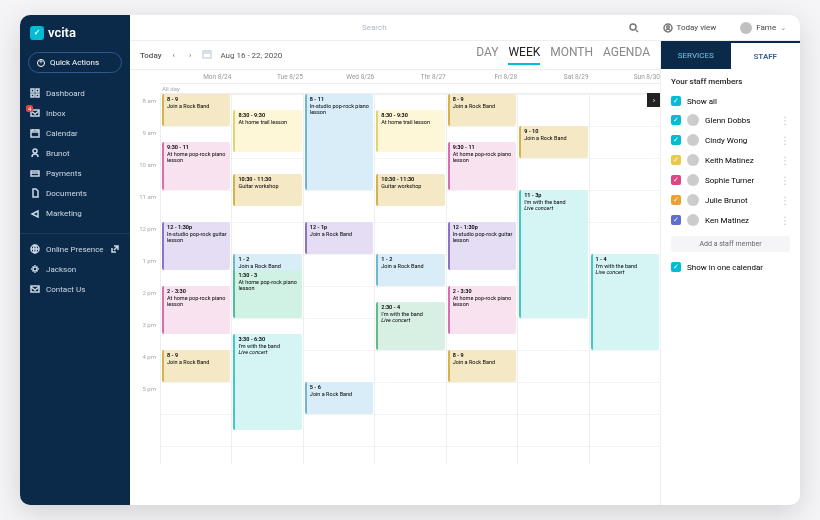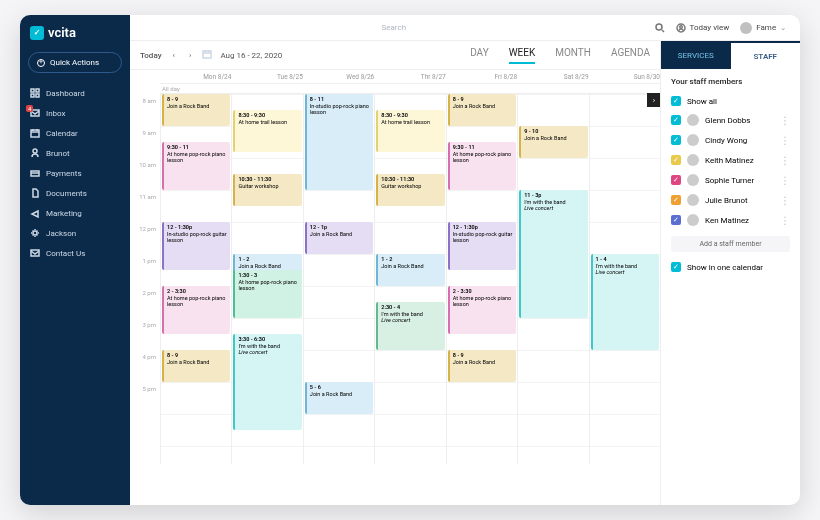--- a/index.html
+++ b/index.html
@@ -10,36 +10,36 @@
 .logo-mark{width:14px;height:14px;background:#00bcd4;border-radius:3px;display:flex;align-items:center;justify-content:center;font-size:8px;font-weight:700;margin-right:4px}
 .logo-text{font-size:13px;font-weight:600}
 .qa-btn{margin:0 8px 10px;border:1px solid #2d5a8a;border-radius:14px;padding:5px 8px;display:flex;align-items:center;gap:5px;font-size:8px;cursor:pointer}
 .plus{width:8px;height:8px;border:1px solid #fff;border-radius:50%;display:inline-flex;align-items:center;justify-content:center;font-size:7px;line-height:1}
 .nav{display:flex;flex-direction:column}
 .nav-item{display:flex;align-items:center;gap:6px;padding:5px 10px;cursor:pointer;font-size:8px;color:#cdd9e5;position:relative}
 .nav-item .ic{width:10px;height:10px;display:inline-block}
 .nav-item.sep{margin-top:10px;border-top:1px solid rgba(255,255,255,.08);padding-top:10px}
 .badge{position:absolute;left:6px;top:2px;background:#e04545;color:#fff;font-size:6px;padding:0 2px;border-radius:2px}
 .main{flex:1;display:flex;flex-direction:column;min-width:0}
-.topbar{height:26px;display:flex;align-items:center;padding:0 14px;gap:11px;border-bottom:1px solid #eee}
+.topbar{height:26px;display:flex;align-items:center;padding:0 14px;gap:24px;border-bottom:1px solid #eee}
 .search{flex:1;text-align:center;color:#b0b8c0;font-size:8px}
 .srch-ic{color:#777}
 .tv{display:flex;align-items:center;gap:4px;font-size:8px;color:#444}
 .avatar{width:12px;height:12px;border-radius:50%;background:#c0c0c0}
 .user{display:flex;align-items:center;gap:4px;font-size:8px;color:#444}
 .chev{font-size:7px;color:#888}
 .body{flex:1;display:flex;min-height:0}
 .cal{flex:1;display:flex;flex-direction:column;min-width:0}
 .cal-toolbar{height:28px;display:flex;align-items:center;padding:0 10px;gap:8px;font-size:8px;color:#555}
 .today-btn{font-weight:500;cursor:pointer}
 .nav-arrow{cursor:pointer;padding:0 3px;color:#666}
 .cal-ic{display:inline-block}
 .date-range{color:#555}
 .spacer{flex:1}
-.view-tabs{display:flex;gap:20px;font-size:10px;color:#888}
+.view-tabs{display:flex;gap:10px;font-size:12px;color:#888}
 .view-tabs span{cursor:pointer;padding-bottom:4px}
 .view-tabs .active{color:#222;border-bottom:2px solid #00bcd4}
 .cal-grid{flex:1;position:relative;overflow:hidden;border-top:1px solid #eee;display:flex}
 .timecol{width:30px;font-size:6px;color:#aaa;text-align:right;padding-right:4px}
 .timecol div{height:32px;line-height:10px;border-top:1px solid transparent}
 .dayswrap{flex:1;display:flex;flex-direction:column;min-width:0;position:relative}
 .dayhdr{height:14px;display:grid;grid-template-columns:repeat(7,1fr);font-size:6.5px;color:#999;text-align:right;border-bottom:1px solid #eee}
 .dayhdr div{line-height:14px}
 .allday{height:10px;font-size:6px;color:#aaa;border-bottom:1px solid #eee;display:flex;align-items:center;padding-left:2px}
 .grid{position:relative;display:grid;grid-template-columns:repeat(7,1fr);height:370px}
@@ -132,20 +132,30 @@
             <path d="M3 1h3l2 2v6H3z"></path>
           </svg>
           <span>Documents</span>
         </div>
       <div class="nav-item">
           <svg class="ic">
             <path d="M2 6l6-3v6l-6-3z"></path>
           </svg>
           <span>Marketing</span>
         </div>
+      <div class="nav-item sep">
+          <svg class="ic">
+            <circle cx="5" cy="5" r="4"></circle>
+            <path d="M1 5h8M5 1c2 2 2 6 0 8M5 1c-2 2-2 6 0 8"></path>
+          </svg>
+          <span>Online Presence</span>
+          <svg style="margin-left:auto">
+            <path d="M4 2h4v4M8 2L4 6M6 8H2V4"></path>
+          </svg>
+        </div>
       <div class="nav-item">
           <svg class="ic">
             <circle cx="5" cy="5" r="2"></circle>
             <path d="M5 1v1M5 8v1M1 5h1M8 5h1M2.5 2.5l.7.7M6.8 6.8l.7.7M2.5 7.5l.7-.7M6.8 3.2l.7-.7"></path>
           </svg>
           <span>Jackson</span>
         </div>
       <div class="nav-item">
           <svg class="ic">
             <rect x="1" y="2" width="8" height="6"></rect>

